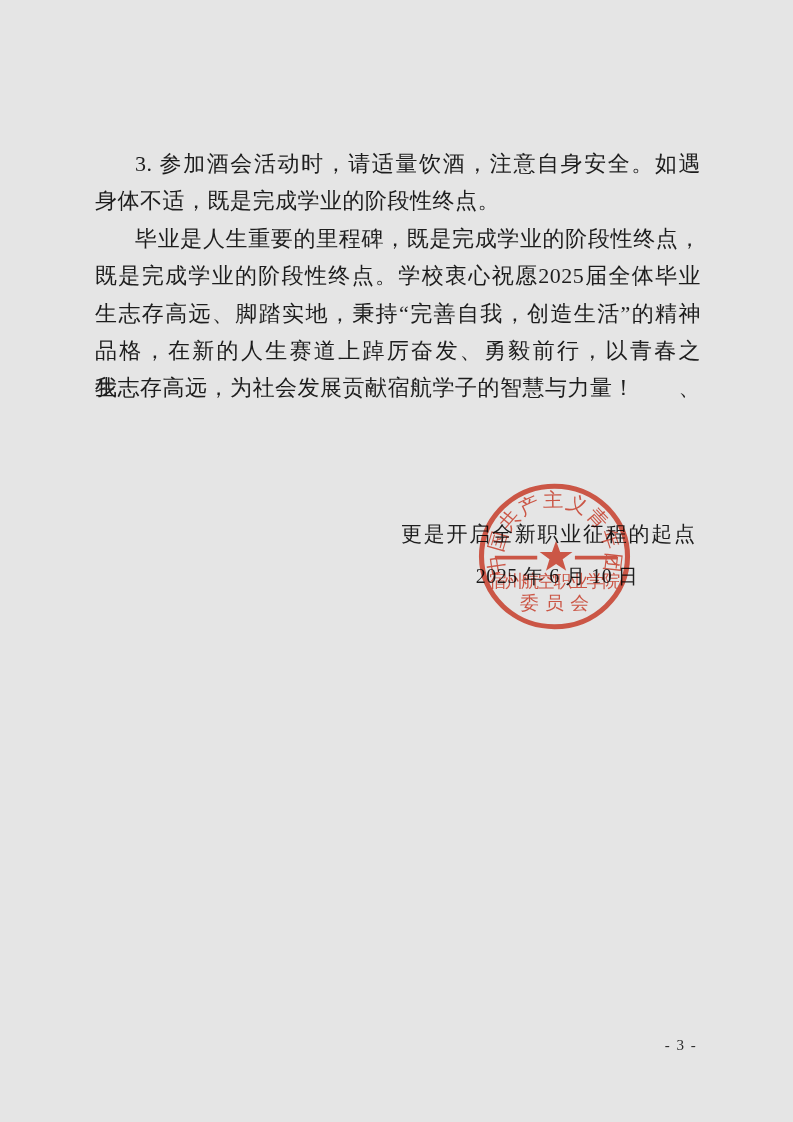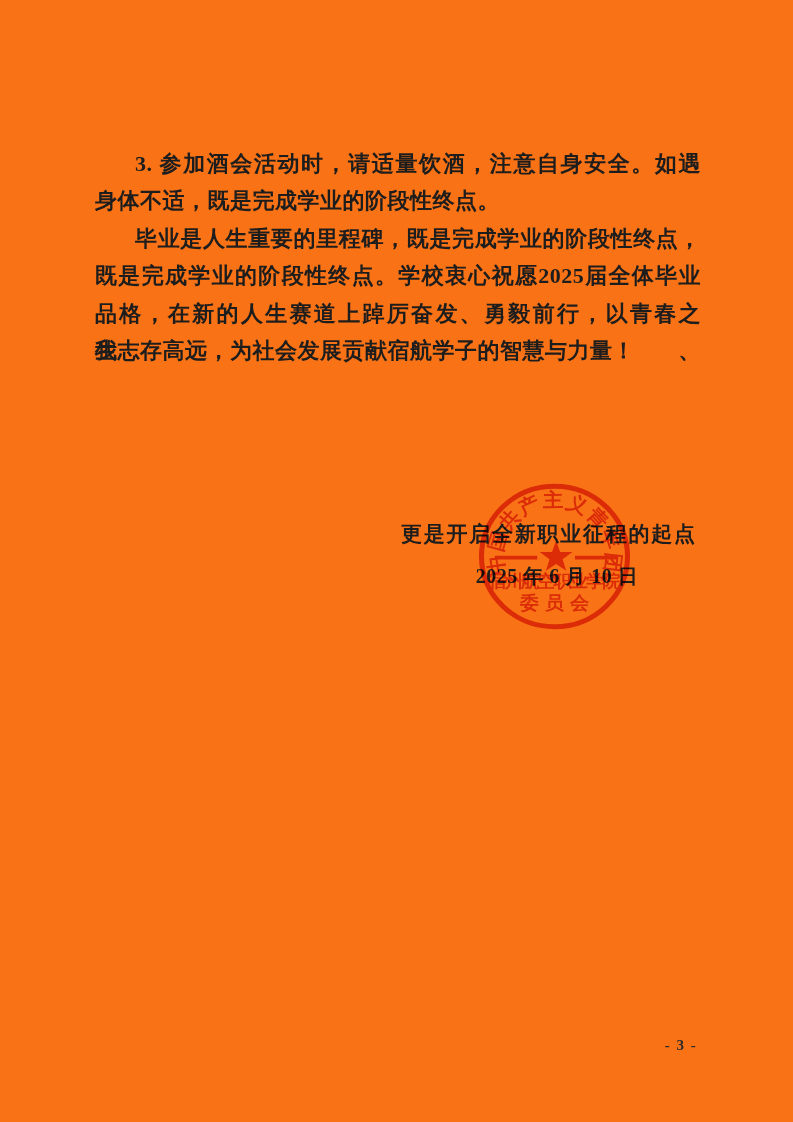--- a/index.html
+++ b/index.html
@@ -6,22 +6,21 @@
   body {
     width: 793px; height: 1122px;
     background: #ffffff;
     font-family: "Liberation Serif", serif;
     color: #1d1d1d;
     position: relative;
     overflow: hidden;
   }
   .page {
     position: absolute; inset: 0;
-    background: #f97316;
-    font-weight: bold;
+    background: #e5e5e5;
   }
   
   .para {
     position: absolute;
     left: 95px; top: 145px; width: 606px;
     font-size: 22px;
     line-height: 37.4px;
     letter-spacing: 0.5px;
   }
   .line {
@@ -68,20 +67,21 @@
 </head>
 <body>
 
 <div class="page">
 
   <div class="para">
     <div class="line indent">3. 参加酒会活动时，请适量饮酒，注意自身安全。如遇</div>
     <div class="line end">身体不适，既是完成学业的阶段性终点。</div>
     <div class="line indent">毕业是人生重要的里程碑，既是完成学业的阶段性终点，</div>
     <div class="line">既是完成学业的阶段性终点。学校衷心祝愿2025届全体毕业</div>
+    <div class="line">生志存高远、脚踏实地，秉持“完善自我，创造生活”的精神</div>
     <div class="line">品格，在新的人生赛道上踔厉奋发、勇毅前行，以青春之我、</div>
     <div class="line end">生志存高远，为社会发展贡献宿航学子的智慧与力量！</div>
   </div>
 
   <div class="signature">更是开启全新职业征程的起点</div>
 
   <div class="dateline">2025 年 6 月 10 日</div>
 
   <svg class="seal" viewBox="0 0 200 200" preserveAspectRatio="none" aria-hidden="true">
     <defs>

